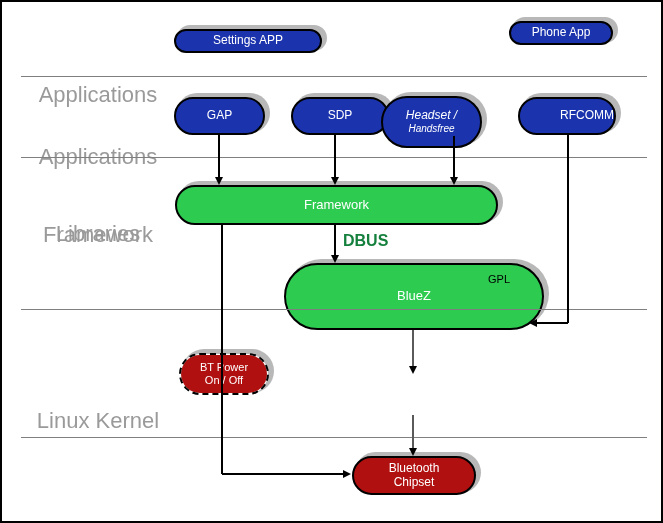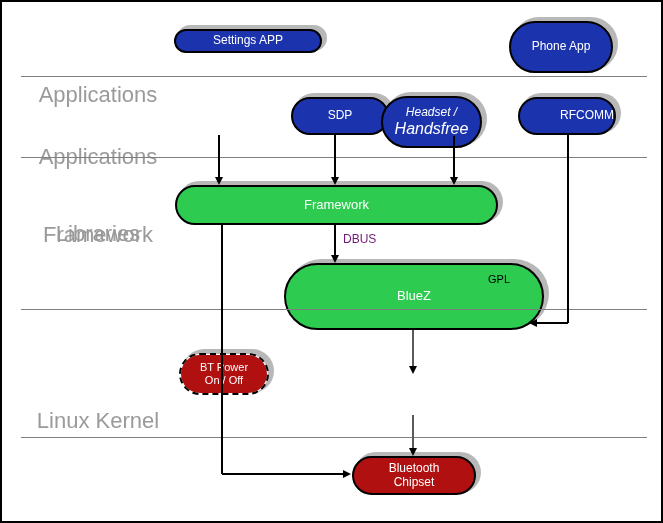--- a/index.html
+++ b/index.html
@@ -29,24 +29,24 @@
     border:2px solid #000; border-radius:999px; color:#fff;
     box-sizing:border-box; box-shadow:4px -3px 0 1px #b8b8b8; z-index:3;
     line-height:1.15;
   }
   .pill.blue  { background:#1b34ad; }
   .pill.green { background:#2ecb51; }
   .pill.red   { background:#b11010; }
   .pill.dashed{ border:2px dashed #000; background-clip:padding-box; }
 
   .t12 { font-size:12px; } .t13 { font-size:13px; }
-  .t11 { font-size:11px; } .t10 { font-size:16px; }
+  .t11 { font-size:11px; } .t10 { font-size:10px; }
 
   .pill-settings { left:172px; top:27px;  width:148px; height:24px; }
-  .pill-phone    { left:507px; top:19px;  width:104px; height:52px; }
+  .pill-phone    { left:507px; top:19px;  width:104px; height:24px; }
   .pill-gap      { left:172px; top:95px;  width:91px;  height:38px; }
   .pill-sdp      { left:289px; top:95px;  width:98px;  height:38px; }
   .pill-headset  { left:379px; top:94px;  width:101px; height:52px;font-style:italic; }
   .pill-rfcomm   { left:516px; top:95px;  width:98px;  height:38px;align-items:flex-end; }
   .pill-framework{ left:173px; top:183px; width:323px; height:40px; }
   .pill-bluez    { left:282px; top:261px; width:260px; height:67px; }
   .pill-btpower  { left:177px; top:351px; width:90px;  height:42px; }
   .pill-uart     { left:348px; top:372px; width:126px; height:41px; }
   .pill-chipset  { left:350px; top:454px; width:124px; height:39px; }
 
@@ -65,21 +65,21 @@
   }
   .arrow.left {
     border-top:4px solid transparent; border-bottom:4px solid transparent;
     border-right:8px solid #000;
   }
   .arrow.right {
     border-top:4px solid transparent; border-bottom:4px solid transparent;
     border-left:8px solid #000;
   }
 
-  .edge-label { position:absolute; color:#701a75; font-size:12px; z-index:6; }
+  .edge-label { position:absolute; color:#15803d; font-size:16px; z-index:6;font-weight:bold; }
 </style>
 </head>
 <body>
 
 <div class="canvas">
 
   <div class="layer-label" style="top:28px;">
     <span>Applications</span>
   </div>
   <div class="layer-label" style="top:90px;">
@@ -128,20 +128,23 @@
   <div class="vline gray-line" style="left:410px; top:413px; height:35px;"></div>
   <div class="arrow down" style="left:407px; top:446px;"></div>
 
   <div class="pill blue t12 pill-settings">
     <span>Settings APP</span>
   </div>
   <div class="pill blue t12 pill-phone">
     <span>Phone App</span>
   </div>
 
+  <div class="pill blue t12 pill-gap">
+    <span>GAP</span>
+  </div>
   <div class="pill blue t12 pill-sdp">
     <span>SDP</span>
   </div>
   <div class="pill blue pill-headset">
     <span class="t12">Headset /</span>
     <span class="t10">Handsfree</span>
   </div>
   <div class="pill blue t12 pill-rfcomm">
     <span>RFCOMM</span>
   </div>

